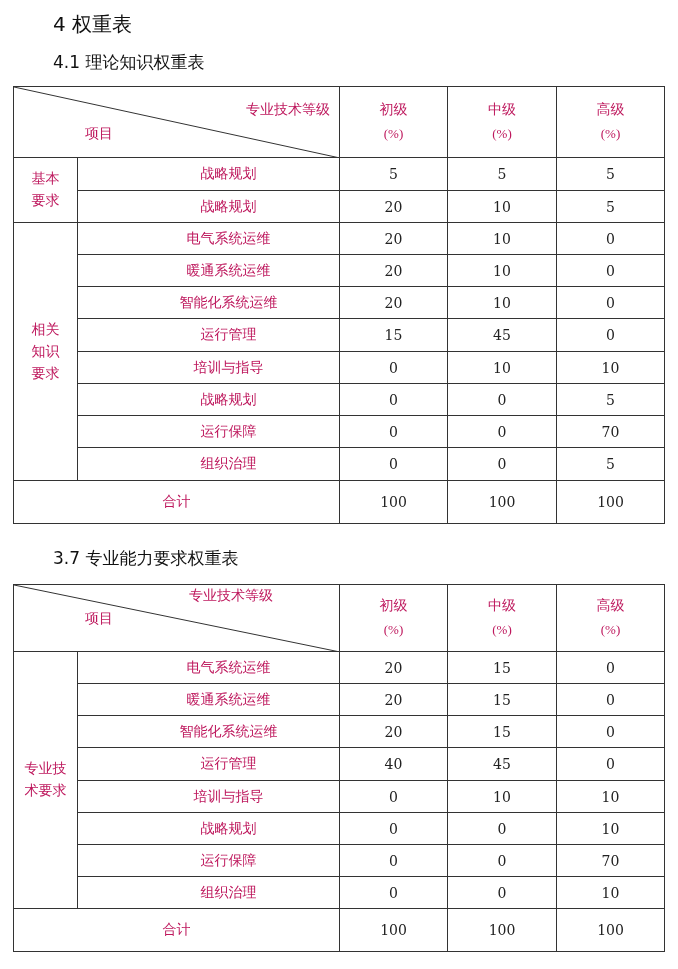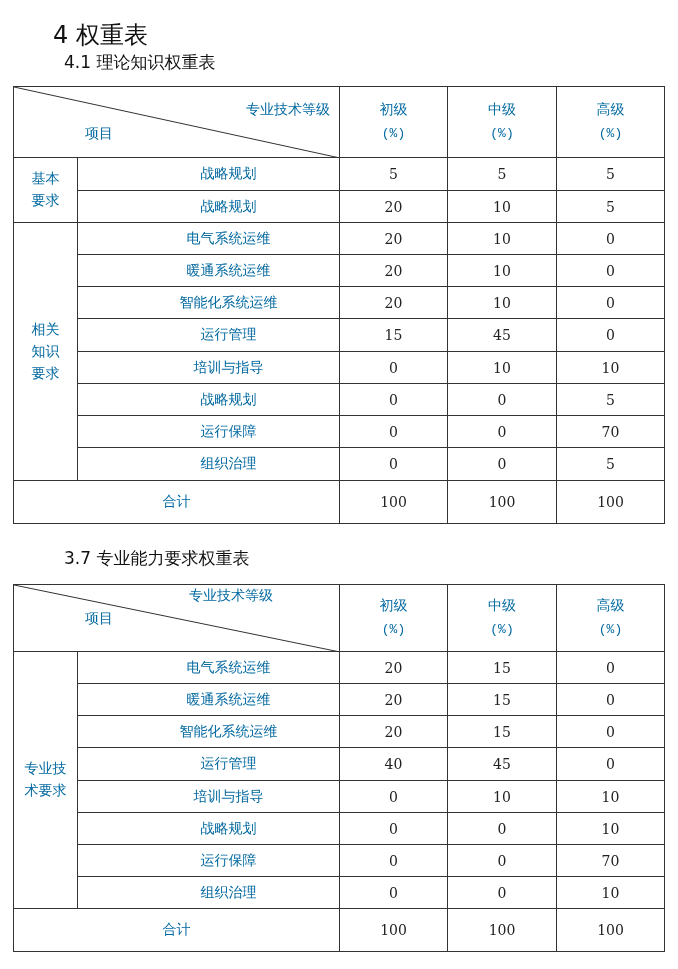--- a/index.html
+++ b/index.html
@@ -2,25 +2,25 @@
 <html><head>
   <meta charset="utf-8">
   <style>
     html, body { margin: 0; padding: 0; background: #ffffff; }
     body {
       width: 678px; height: 969px; position: relative; overflow: hidden;
       font-family: "DejaVu Sans", "Liberation Sans", sans-serif;
       color: #1a1a1a;
     }
     .h1 {
-      position: absolute; left: 53px; top: 19px;
-      font-size: 24px; line-height: 32px; font-weight: normal; color: #111;
+      position: absolute; left: 53px; top: 8px;
+      font-size: 20px; line-height: 32px; font-weight: normal; color: #111;
     }
     .h2 {
-      position: absolute; left: 64px; font-size: 17px; line-height: 24px; color: #111;
+      position: absolute; left: 53px; font-size: 17px; line-height: 24px; color: #111;
     }
     .h2.t1 { top: 50px; }
     .h2.t2 { top: 546px; }
 
     table.wt {
       position: absolute; left: 13px;
       border-collapse: collapse;
       table-layout: fixed;
       font-family: "DejaVu Serif", "Liberation Serif", serif;
       font-size: 14px;
@@ -28,21 +28,21 @@
     }
     table.wt.t1 { top: 86px; }
     table.wt.t2 { top: 584px; }
     table.wt td {
       border: 1px solid #333;
       padding: 0;
       text-align: center;
       vertical-align: middle;
       box-sizing: border-box;
     }
-    .cjk { font-family: Liberation Mono, monospace; font-size: 14px; color: #0369a1; }
+    .cjk { font-family: Liberation Serif, serif; font-size: 14px; color: #be185d; }
     td.item { text-align: left; padding-left: 40px !important; }
     td.group { line-height: 22px; }
     td.hdr { line-height: 24px; }
     .pct { display: block; font-size: 13px; }
     td.diag { position: relative; }
     td.diag svg { position: absolute; left: 0; top: 0; }
     .diag-top { position: absolute; right: 9px; top: 14px; }
     .diag-bot { position: absolute; left: 71px; top: 38px; }
     table.t2 .diag-top { right: 66px; top: 2px; }
     table.t2 .diag-bot { top: 25px; }

